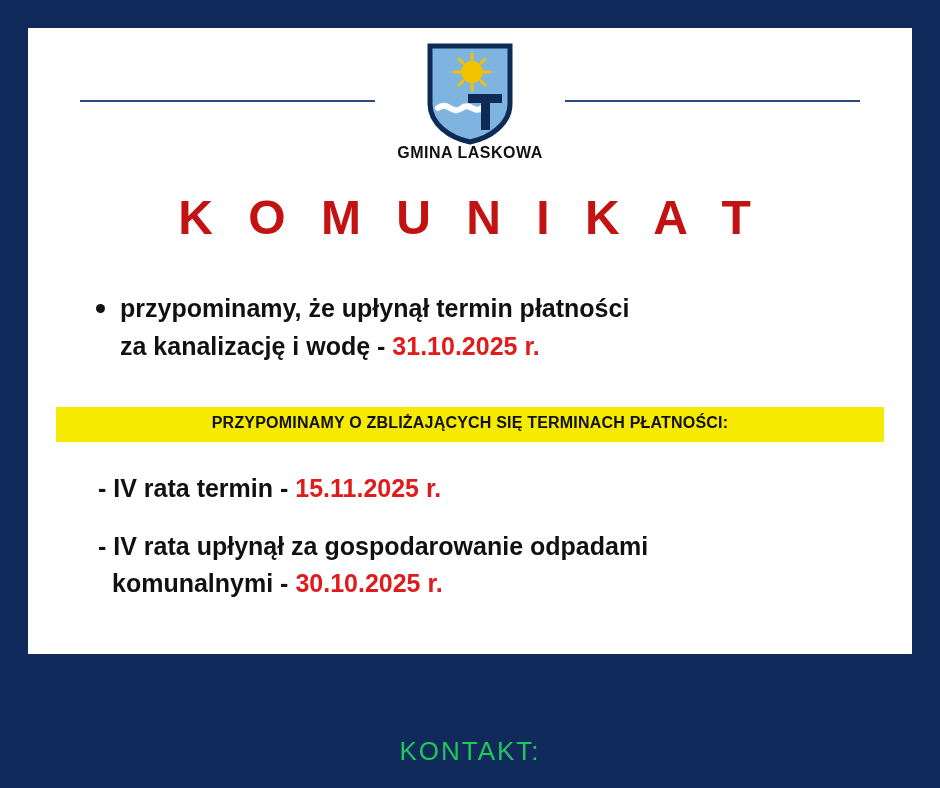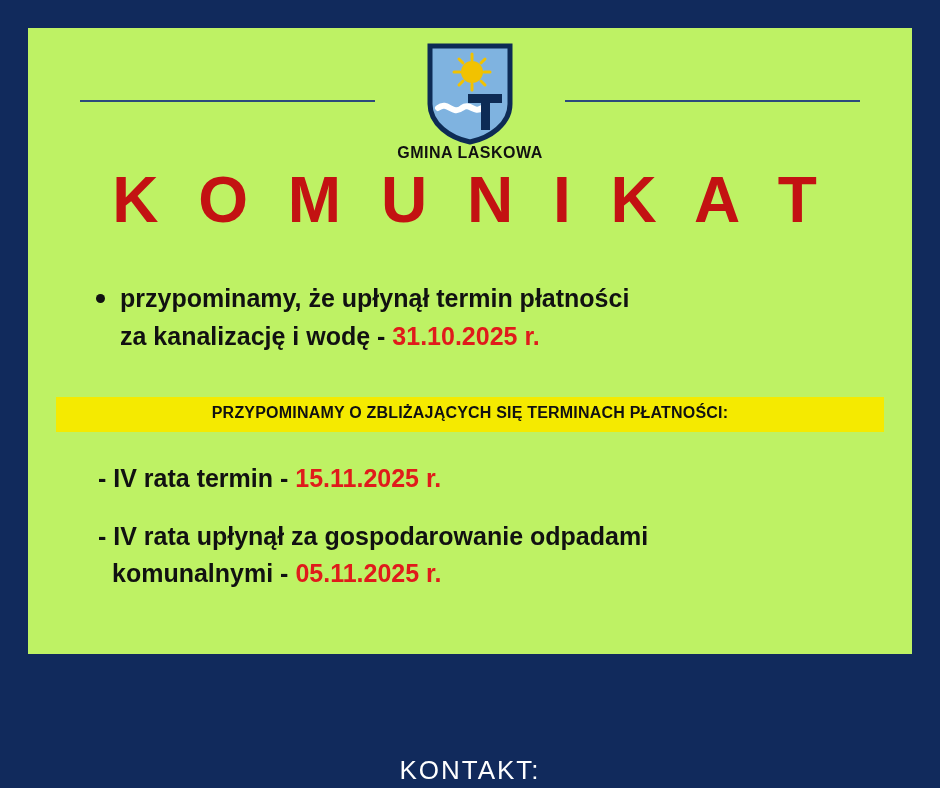--- a/index.html
+++ b/index.html
@@ -19,21 +19,21 @@
     height: 788px;
     background: #112a5c;
     box-sizing: border-box;
   }
   .card {
     position: absolute;
     left: 28px;
     top: 28px;
     width: 884px;
     height: 626px;
-    background: #bef264;
+    background: #ffffff;
     box-sizing: border-box;
   }
 
   
   .crest-area {
     position: relative;
     height: 140px;
   }
   .rule {
     position: absolute;
@@ -63,23 +63,24 @@
     font-size: 16px;
     font-weight: bold;
     letter-spacing: 0.5px;
     color: #111111;
   }
 
   
   .title {
     text-align: center;
     color: #c31212;
-    font-size: 64px;
+    font-size: 48px;
     font-weight: bold;
     letter-spacing: 11px;
+    margin-top: 26px;
     line-height: 1;
   }
 
   
   .bullet-block {
     margin: 48px 0 0 62px;
     max-width: 790px;
   }
   .bullet-item {
     position: relative;
@@ -125,23 +126,23 @@
     line-height: 1.45;
     margin-bottom: 22px;
   }
   .deadline .line2 { display: block; padding-left: 14px; }
 
   
   .footer {
     position: absolute;
     left: 0;
     right: 0;
-    bottom: 1px;
-    text-align: center;
-    color: #ffffff;
+    bottom: 20px;
+    text-align: center;
+    color: #22c55e;
     font-size: 26px;
     letter-spacing: 2px;
     line-height: 1.32;
   }
   .footer div { font-weight: normal; }
 </style>
 </head>
 <body>
 
 <div class="poster">
@@ -193,21 +194,21 @@
 
     <div class="highlight">PRZYPOMINAMY O ZBLIŻAJĄCYCH SIĘ TERMINACH PŁATNOŚCI:</div>
 
     <div class="deadlines">
       <div class="deadline">
         <span>- IV rata termin - </span><span class="red">15.11.2025 r.</span>
       </div>
       <div class="deadline">
         <span>- IV rata upłynął za gospodarowanie odpadami</span>
         <span class="line2">
-          <span>komunalnymi  - </span><span class="red">05.11.2025 r.</span>
+          <span>komunalnymi  - </span><span class="red">30.10.2025 r.</span>
         </span>
       </div>
     </div>
 
   </div>
 
   <div class="footer">
     <div>KONTAKT:</div>
   </div>
 

